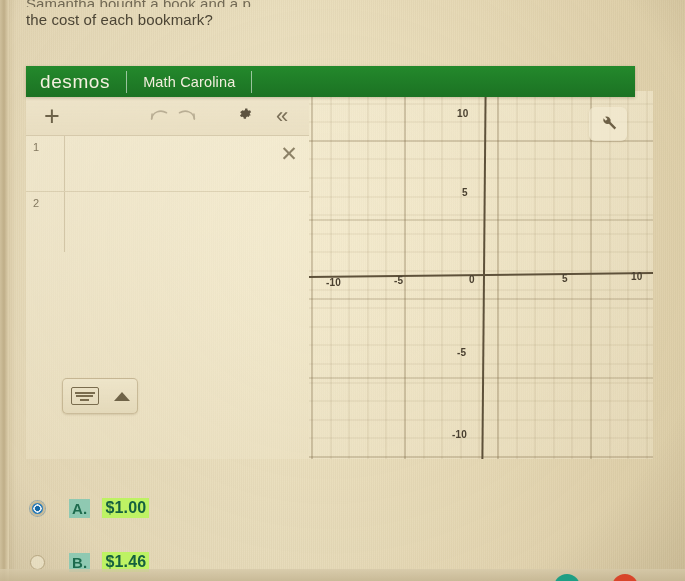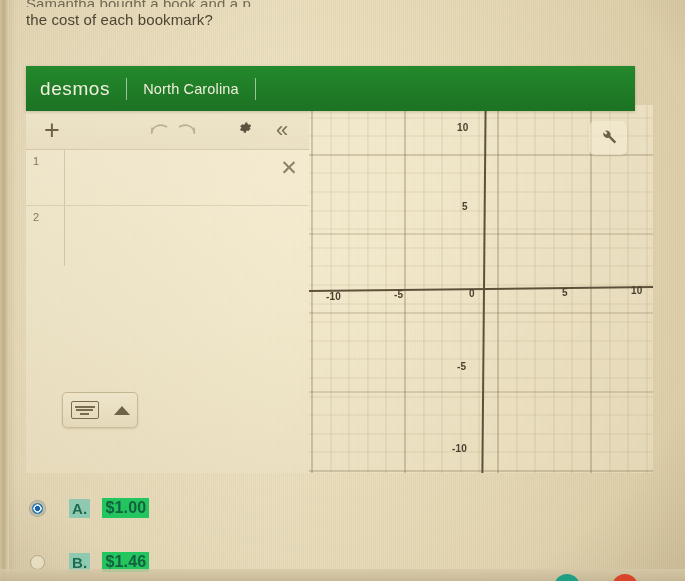--- a/index.html
+++ b/index.html
@@ -75,21 +75,21 @@
   
   #desmos-app {
     position: absolute;
     left: 26px;
     top: 66px;
     width: 609px;
     z-index: 5;
   }
 
   .desmos-header {
-    height: 45px;
+    height: 31px;
     background: linear-gradient(180deg, #24892c 0%, #1f7c27 55%, #1c7223 100%);
     display: flex;
     align-items: center;
     padding: 0 14px;
     box-sizing: border-box;
     position: relative;
     z-index: 6;
     box-shadow: 0 1px 3px rgba(80,60,25,0.25);
   }
   .brand {
@@ -325,21 +325,21 @@
     margin-left: 24px;
     background: #8fc9b2;
     color: #1d6b4e;
     font-size: 15px;
     font-weight: 700;
     padding: 1px 3px;
     letter-spacing: 0.2px;
   }
   .choice-value {
     margin-left: 12px;
-    background: #22c55e;
+    background: #bef264;
     color: #15603f;
     font-size: 16px;
     font-weight: 700;
     padding: 1px 3px;
     letter-spacing: 0.2px;
   }
 
   
   .bottom-strip {
     position: absolute;
@@ -367,21 +367,21 @@
 <div class="question">
   <span class="q-line1">Samantha bought a book and a p</span>
   <span class="q-line2">the cost of each bookmark?</span>
 </div>
 
 <div id="desmos-app">
 
   <div class="desmos-header">
     <span class="brand">desmos</span>
     <span class="hdr-div"></span>
-    <span class="hdr-state">North Carolina</span>
+    <span class="hdr-state">Math Carolina</span>
     <span class="hdr-div"></span>
   </div>
 
   <div class="desmos-body">
 
     <div class="graph">
       <div class="grid-minor"></div>
       <div class="grid-major"></div>
       <div class="axis-x"></div>
       <div class="axis-y"></div>

